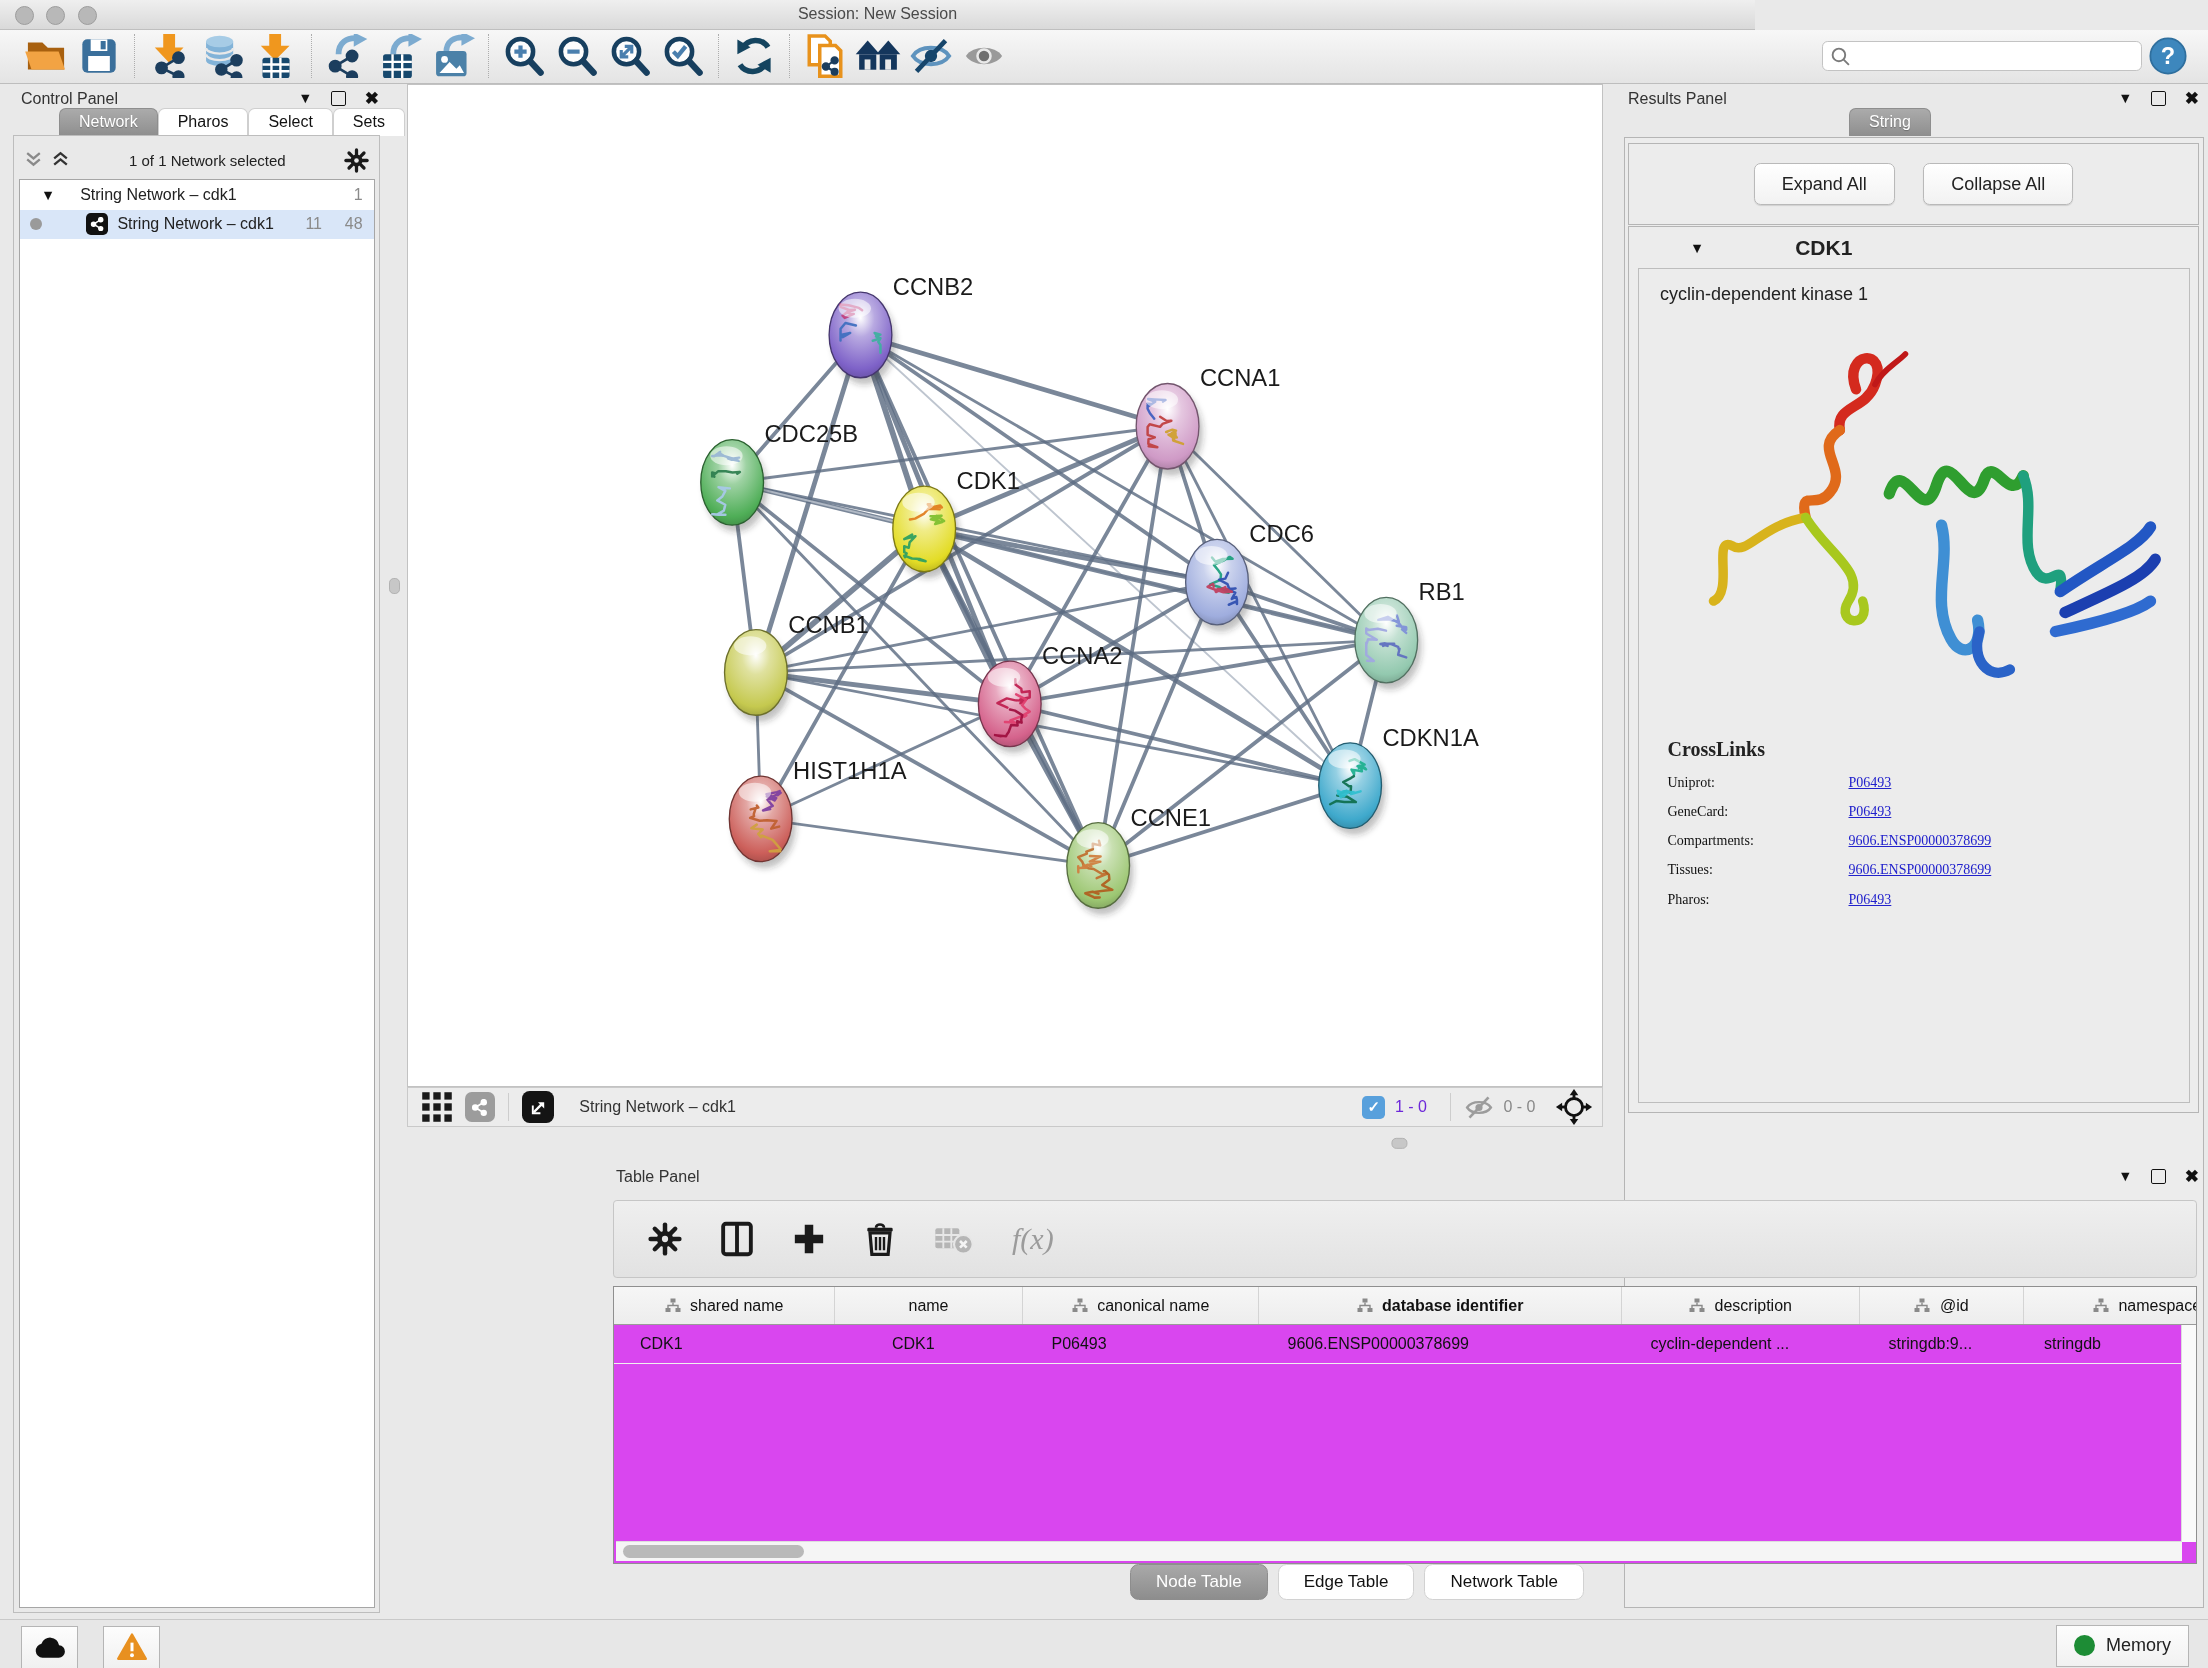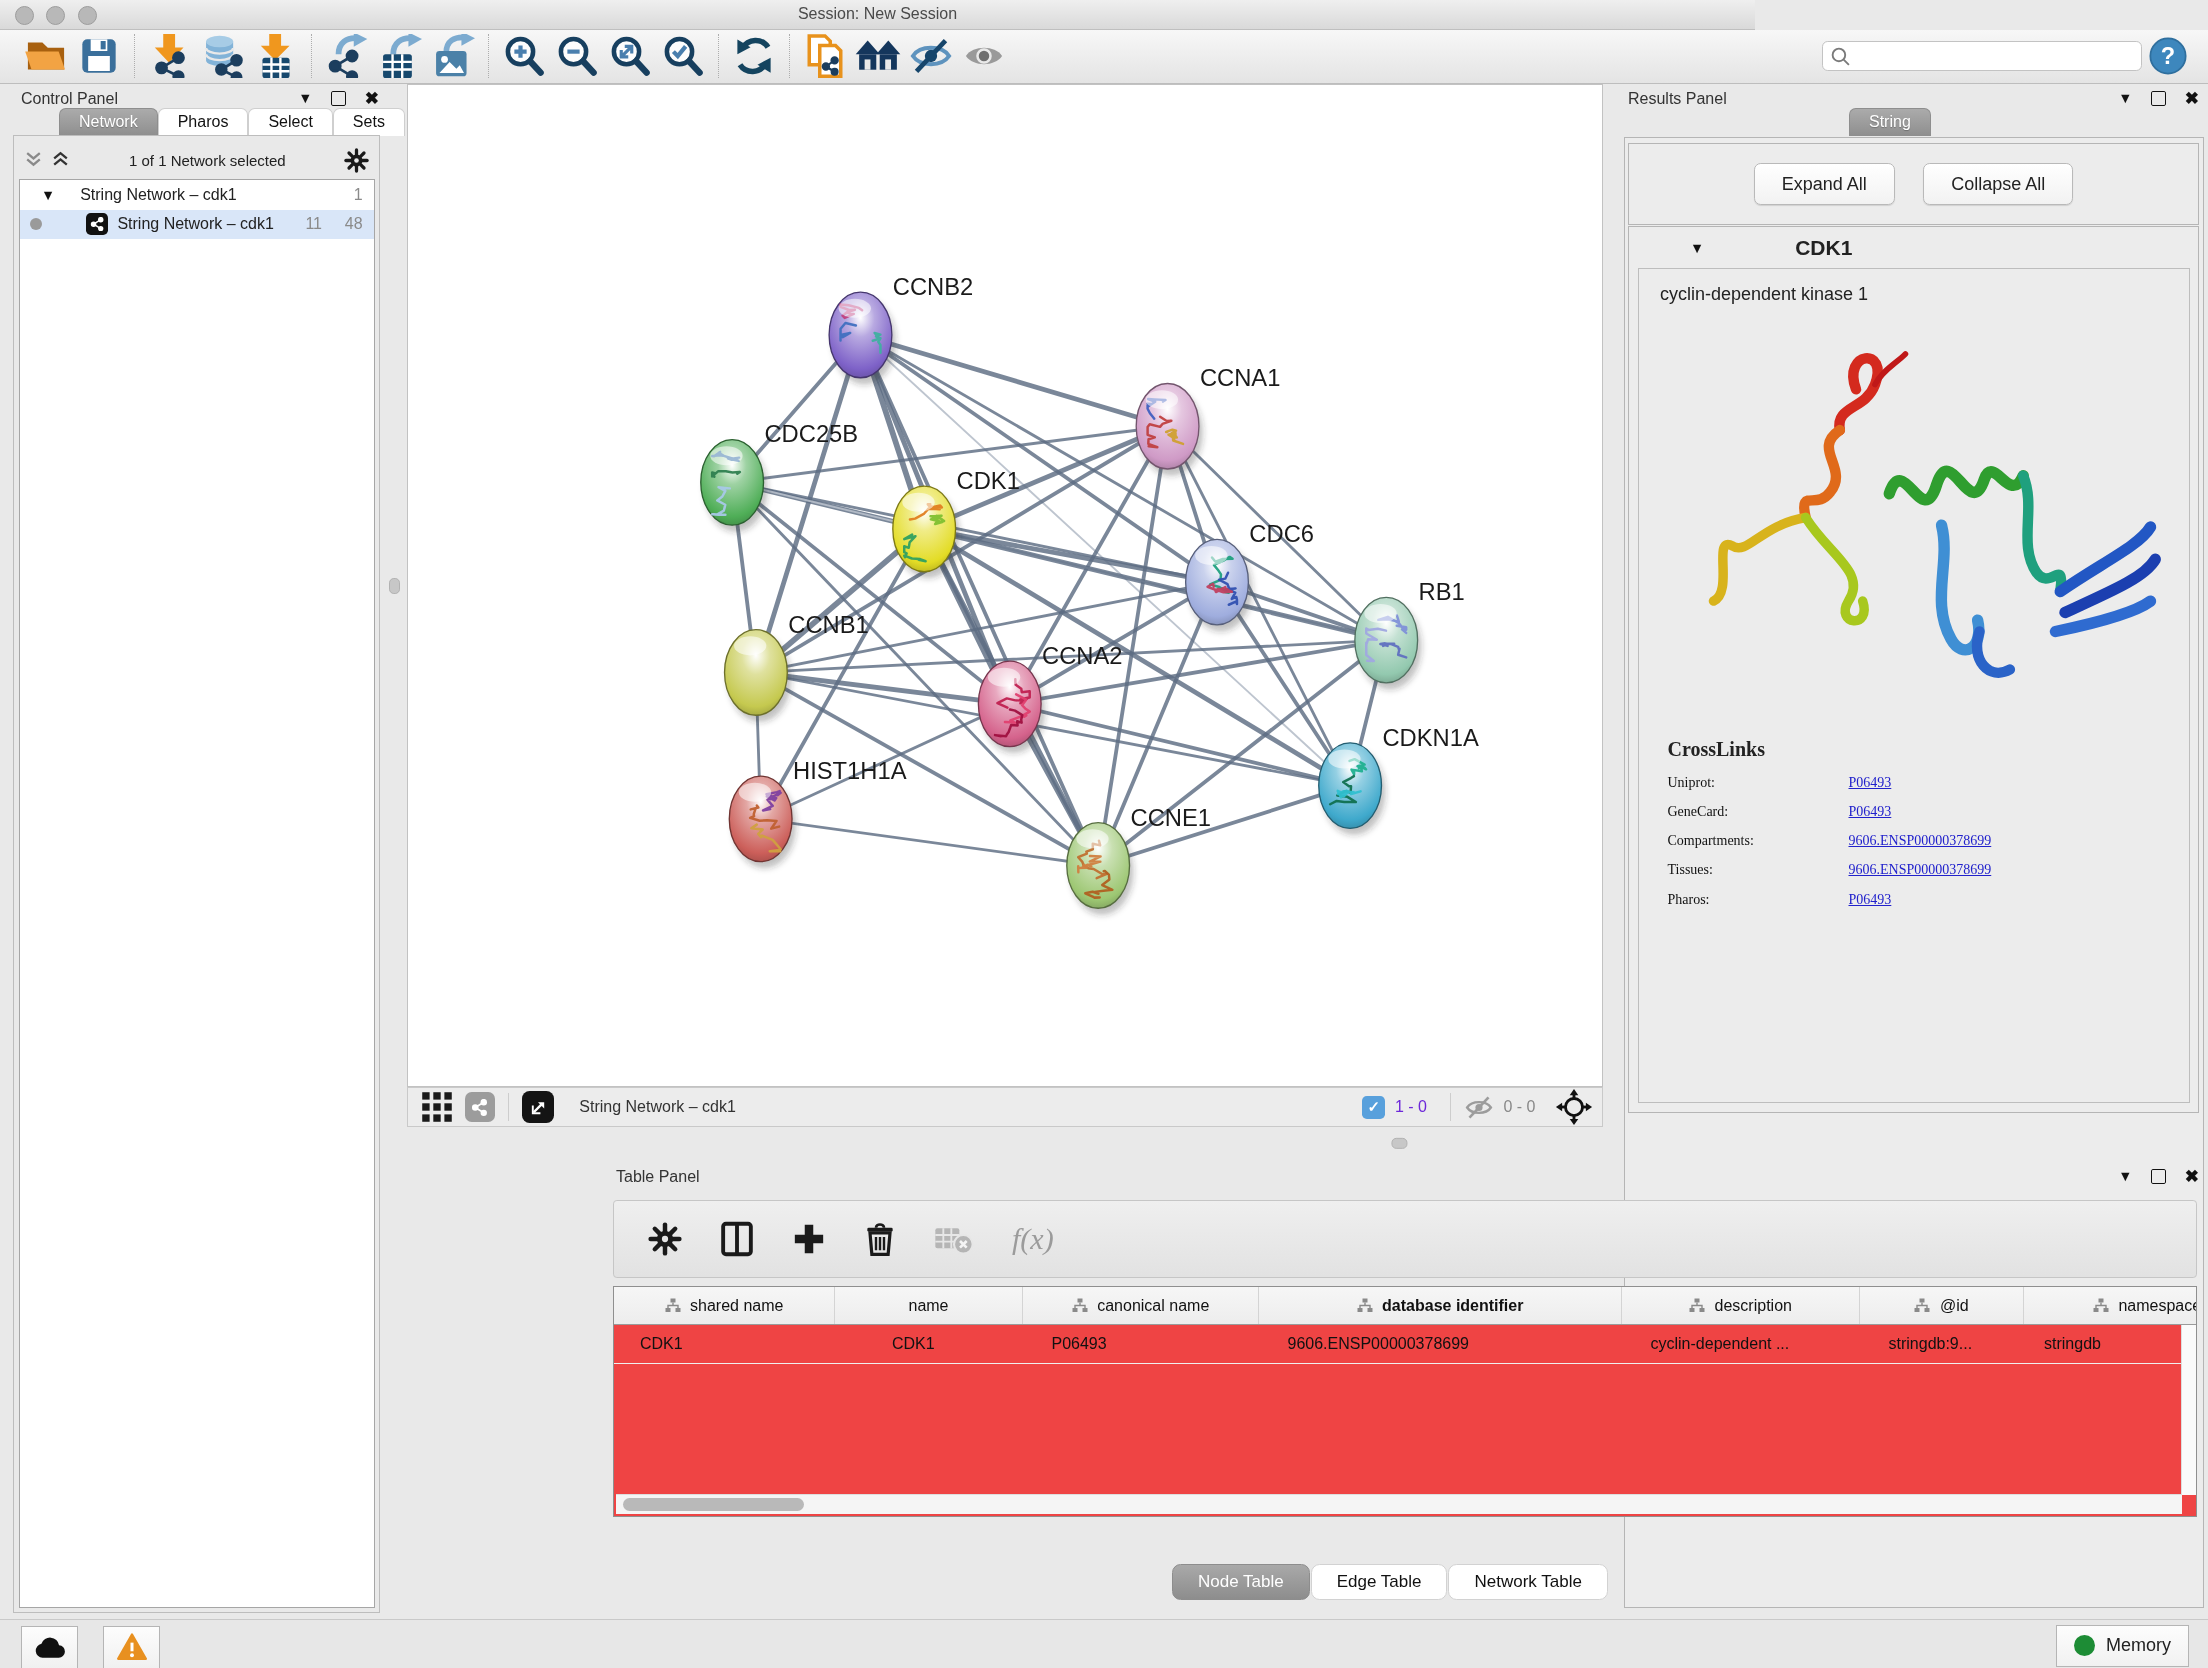--- a/index.html
+++ b/index.html
@@ -69,21 +69,21 @@
   .rp-cdk1{left:1628px;top:226px;width:569px;height:885px;border:1px solid #b5b5b5;background:#ececec}
   .rp-inner{left:1638px;top:268px;width:550px;height:833px;border:1px solid #bdbdbd;background:#ececec}
   .serif{font-family:"Liberation Serif",serif}
   .cl-row{display:flex;font-size:14px;margin:13.3px 0 13.3px 28.5px}
   .cl-label{width:181px;color:#111}
   .cl-link{color:#2121cc;text-decoration:underline}
 
   
   .tp-toolbox{left:613px;top:1200px;width:1584px;height:78px;background:linear-gradient(#efefef,#e2e2e2);
     border:1px solid #c6c6c6;border-radius:3.8px;display:flex;align-items:center;gap:38px;padding-left:34px;box-sizing:border-box}
-  .tbl{left:613px;top:1286px;width:1584px;height:231px;border:1.9px solid #8f8f8f;background:#ef4444;box-sizing:border-box;overflow:hidden}
+  .tbl{left:613px;top:1286px;width:1584px;height:278px;border:1.9px solid #8f8f8f;background:#d946ef;box-sizing:border-box;overflow:hidden}
   .thead{display:flex;height:38px;background:linear-gradient(#f6f6f6,#ededed);border-bottom:1.9px solid #9a9a9a;box-sizing:border-box}
   .th{display:flex;align-items:center;justify-content:center;gap:9.5px;font-size:16px;color:#111;
       border-right:1px solid #d4d4d4;box-sizing:border-box;flex:none;overflow:hidden;white-space:nowrap}
   .trow{display:flex;height:38px;border-bottom:1px solid #f0f0f0}
   .td{display:flex;align-items:center;font-size:16px;color:#111;flex:none;overflow:hidden;white-space:nowrap;box-sizing:border-box}
   .hscroll{position:absolute;left:1.9px;bottom:1.9px;width:1566px;height:19px;background:#f5f5f5;border-top:1px solid #ddd}
   .hthumb{position:absolute;left:7.6px;top:2.9px;width:181px;height:13.3px;border-radius:6.7px;background:#b9b9b9}
   .vscroll{position:absolute;right:0;top:38px;bottom:21px;width:14.3px;background:#fafafa;border-left:1px solid #ddd}
 
   
@@ -809,21 +809,21 @@
           <div class="td" style="width: 238px; padding-left: 28.5px;">cyclin-dependent ...</div>
           <div class="td" style="width: 164px; padding-left: 28.5px;">stringdb:9...</div>
           <div class="td" style="width: 247px; padding-left: 20px;">stringdb</div>
         </div>
       </div>
     <div class="vscroll"></div>
     <div class="hscroll">
       <div class="hthumb"></div>
     </div>
   </div>
-  <div class="abs" id="bottom-tabs" style="left:1172px;top:1564px;display:flex;gap:1px">
+  <div class="abs" id="bottom-tabs" style="left:1130px;top:1564px;display:flex;gap:10px">
       <div class="btab sel">Node Table</div>
       <div class="btab">Edge Table</div>
       <div class="btab">Network Table</div>
     </div>
 
   <div class="abs statusbar">
     <div class="sbtn" style="left:21px">
       <svg width="32" height="23" viewBox="0 0 30 21">
         <path d="M8,20 a6.5,6.5 0 0 1 -1,-12.9 a8.5,8.5 0 0 1 16.5,1.4 a5.5,5.5 0 0 1 -0.5,11.5 z" fill="#111"></path>
       </svg>

